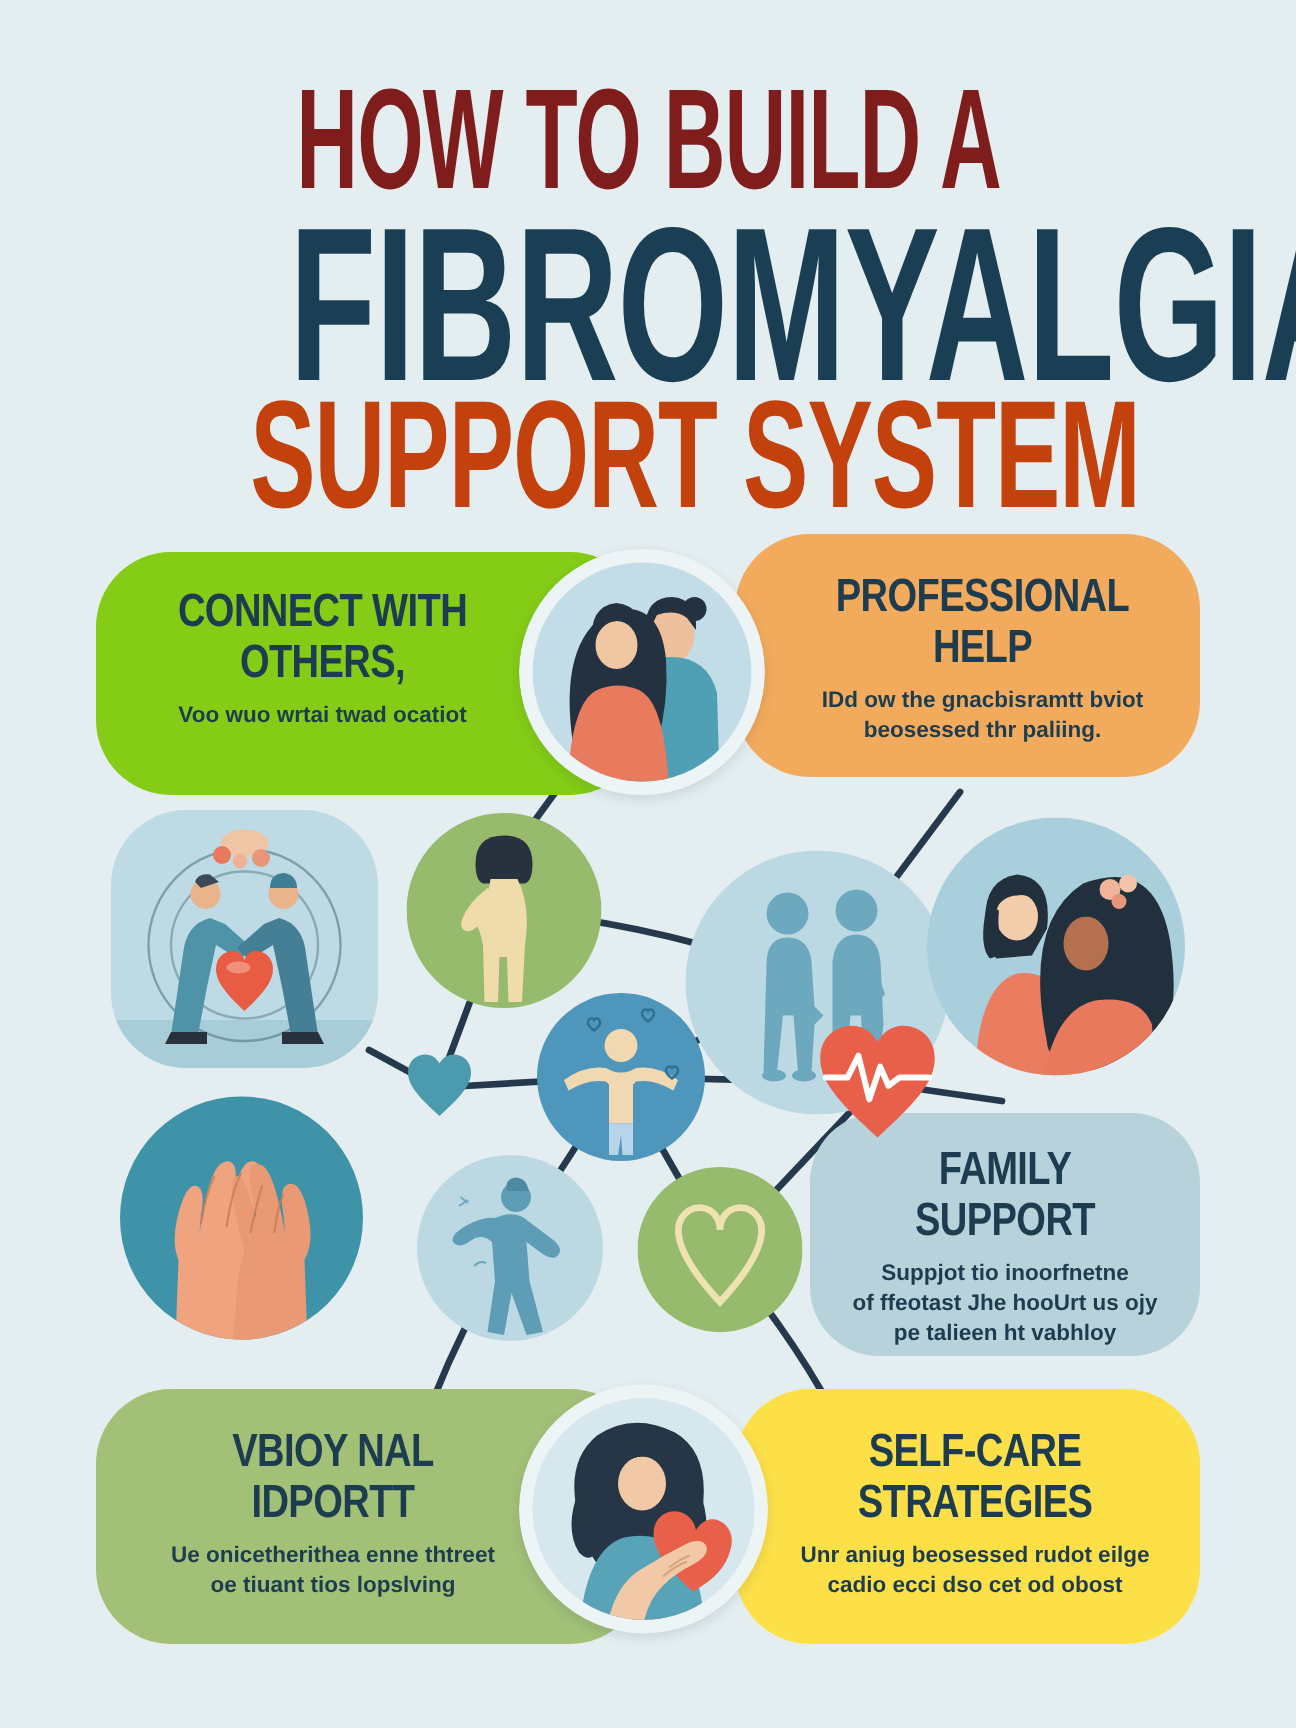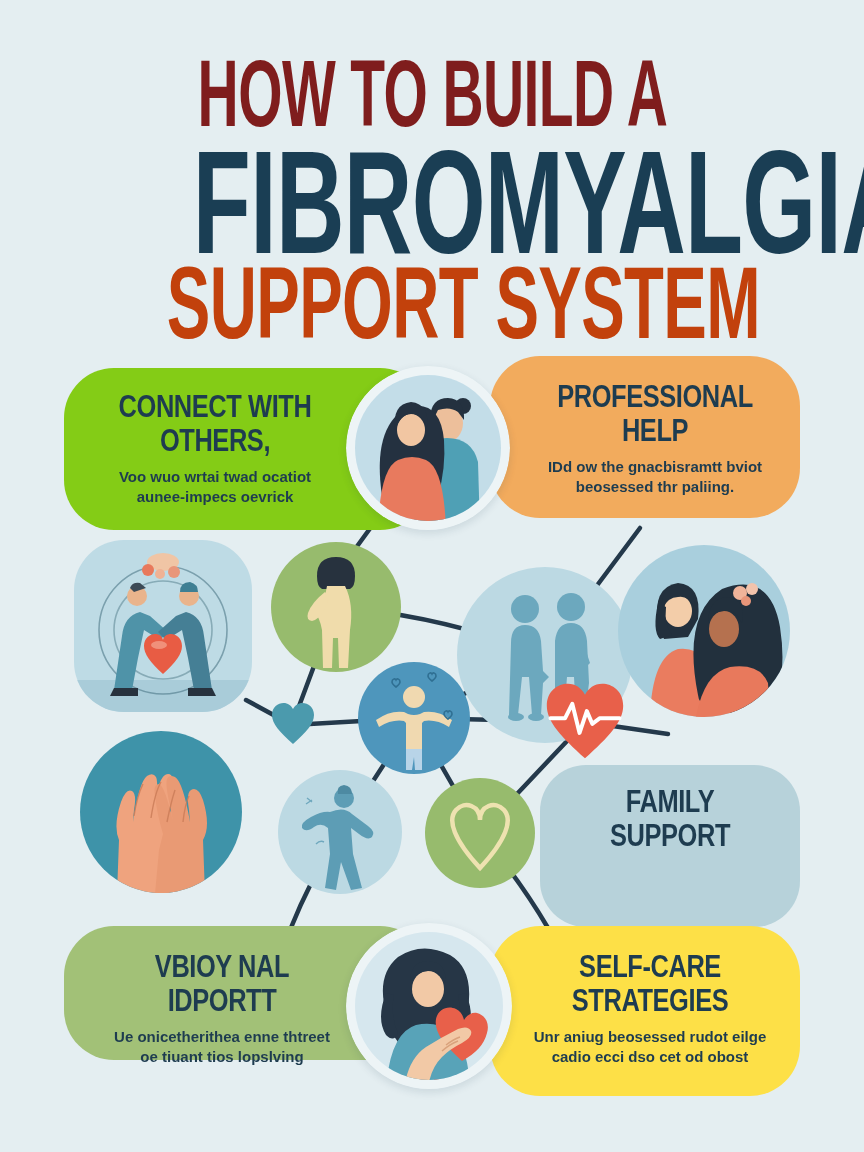--- a/index.html
+++ b/index.html
@@ -13,22 +13,22 @@
   #t2{top:130px;font-size:146px;} #t2 > span{transform:scaleX(0.65);}
   #t3{top:252px;font-size:102px;} #t3 > span{transform:scaleX(0.64);}
 
   
   #net{position:absolute;left:0;top:0;z-index:1;}
 
   
   .card{position:absolute;z-index:2;border-radius:50px;}
   #card-connect{left:64px;top:368px;width:366px;height:162px;}
   #card-professional{left:490px;top:356px;width:310px;height:162px;}
-  #card-family{left:540px;top:742px;width:260px;height:162px;border-radius:46px;margin-top:23px;}
-  #card-emotional{left:64px;top:926px;width:366px;height:134px;}
+  #card-family{left:540px;top:742px;width:260px;height:162px;border-radius:46px;}
+  #card-emotional{left:64px;top:926px;width:366px;height:170px;}
   #card-selfcare{left:490px;top:926px;width:310px;height:170px;}
 
   .card-content{position:absolute;text-align:center;}
   #card-connect .card-content{left:6px;top:22px;width:290px;}
   #card-professional .card-content{left:40px;top:24px;width:250px;}
   #card-family .card-content{left:10px;top:20px;width:240px;}
   #card-emotional .card-content{left:0px;top:24px;width:316px;}
   #card-selfcare .card-content{left:25px;top:24px;width:270px;}
 
   .card-heading{font-weight:700;font-size:31px;line-height:1.1;color:#1e3c50;transform:scaleX(0.82);transform-origin:50% 0;letter-spacing:-0.5px;}
@@ -84,21 +84,20 @@
   <div class="title-line" id="t3" style="color: #c2410c;"><span>SUPPORT SYSTEM</span></div>
 
   <div class="card" id="card-connect" style="background: #84cc16;">
     <div class="card-content">
       <div class="card-heading">
         <span class="hl">CONNECT WITH</span>
         <span class="hl">OTHERS,</span>
       </div>
       <div class="card-body">
         <span class="bl">Voo wuo wrtai twad ocatiot</span>
-        <span class="bl">aunee-impecs oevrick</span>
       </div>
     </div>
   </div>
 
   <div class="card" id="card-professional" style="background: rgb(242, 171, 93);">
     <div class="card-content">
       <div class="card-heading">
         <span class="hl">PROFESSIONAL</span>
         <span class="hl">HELP</span>
       </div>
@@ -107,20 +106,25 @@
         <span class="bl">beosessed thr paliing.</span>
       </div>
     </div>
   </div>
 
   <div class="card" id="card-family" style="background: rgb(183, 210, 218);">
     <div class="card-content">
       <div class="card-heading">
         <span class="hl">FAMILY</span>
         <span class="hl">SUPPORT</span>
+      </div>
+      <div class="card-body">
+        <span class="bl">Suppjot tio inoorfnetne</span>
+        <span class="bl">of ffeotast Jhe hooUrt us ojy</span>
+        <span class="bl">pe talieen ht vabhloy</span>
       </div>
     </div>
   </div>
 
   <div class="card" id="card-emotional" style="background: rgb(162, 193, 119);">
     <div class="card-content">
       <div class="card-heading">
         <span class="hl">VBIOY NAL</span>
         <span class="hl">IDPORTT</span>
       </div>

